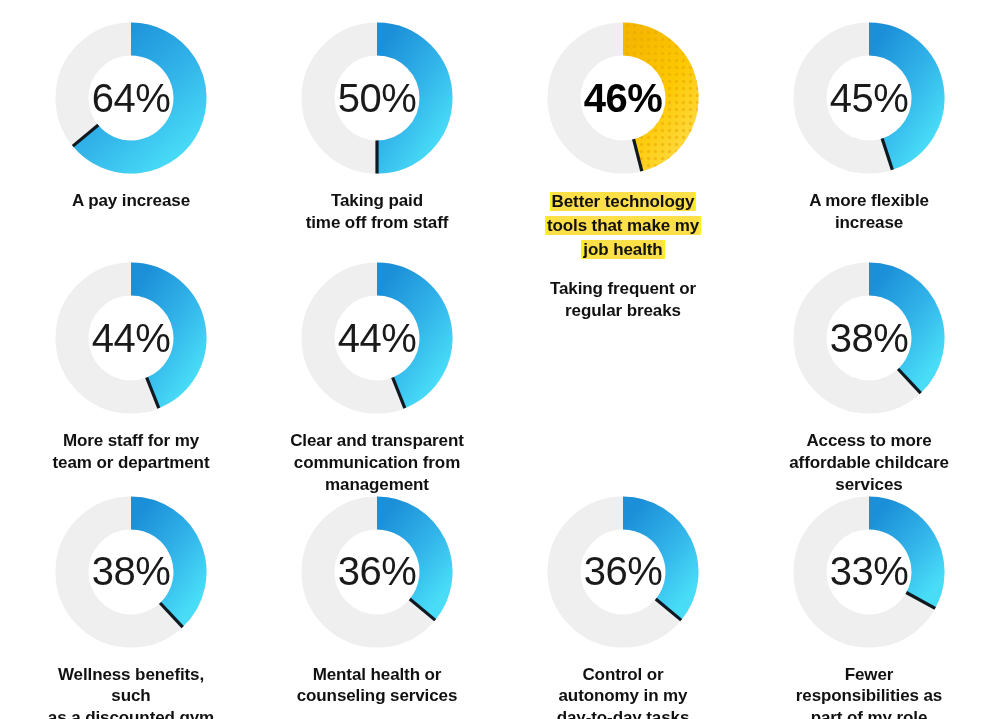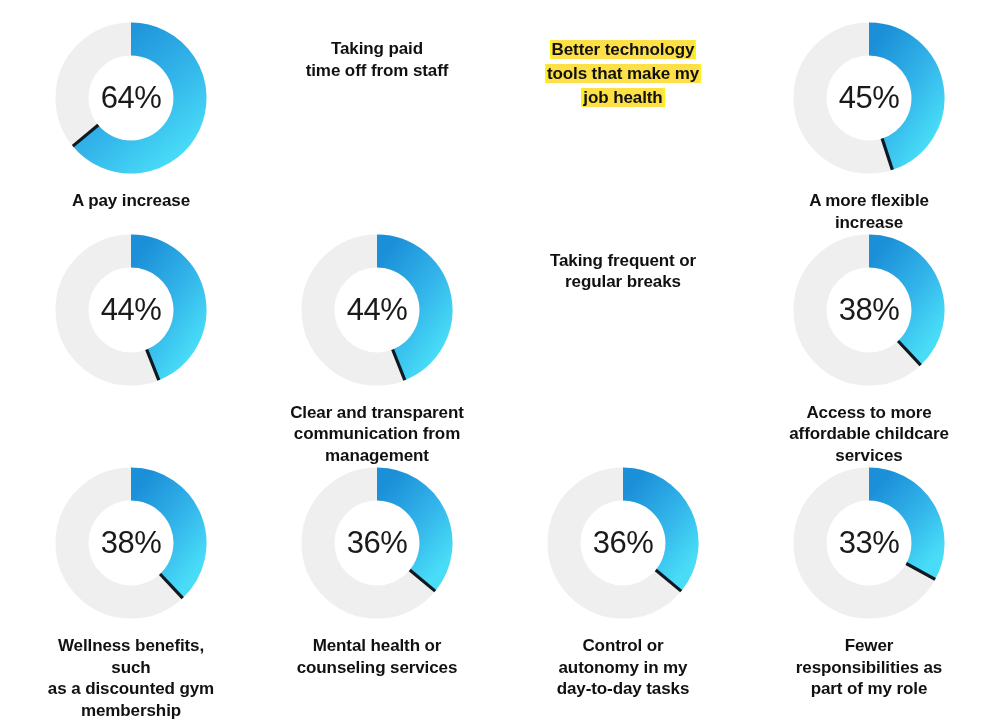--- a/index.html
+++ b/index.html
@@ -43,21 +43,21 @@
   }
   .pct {
     position: absolute;
     left: 0;
     top: 0;
     width: 152px;
     height: 152px;
     display: flex;
     align-items: center;
     justify-content: center;
-    font-size: 31px;
+    font-size: 40px;
     font-weight: 300;
     letter-spacing: -0.5px;
     color: #1a1a1a;
     font-family: "Liberation Sans", sans-serif;
   }
   .pct.bold {
     font-weight: 700;
     color: #000000;
   }
   .label {
@@ -100,26 +100,57 @@
           <path d="M 76 17 A 59 59 0 1 1 30.53971867622844 113.6080153951727" fill="none" stroke="url(#g0)" stroke-width="33"></path>
           <line x1="43.25318718202896" y1="103.09051956431932" x2="17.82625017042792" y2="124.12551122602608" stroke="#101820" stroke-width="3.2"></line>
         </svg>
         <div class="pct">64%</div>
       </div>
       <div class="label">
         <span class="ln">A pay increase</span>
       </div>
     </div>
     <div class="cell">
+      <div class="donut-wrap">
+        <svg viewBox="0 0 152 152">
+          <defs>
+            <linearGradient id="g1" x1="0.15" y1="0" x2="0.9" y2="1">
+              <stop offset="0" stop-color="#1b8fd8"></stop>
+              <stop offset="0.55" stop-color="#33b5ea"></stop>
+              <stop offset="1" stop-color="#48dcf7"></stop>
+            </linearGradient>
+          </defs>
+          <circle cx="76" cy="76" r="59" fill="none" stroke="#efefef" stroke-width="33"></circle>
+          <path d="M 76 17 A 59 59 0 0 1 76 135" fill="none" stroke="url(#g1)" stroke-width="33"></path>
+          <line x1="76" y1="118.5" x2="76" y2="151.5" stroke="#101820" stroke-width="3.2"></line>
+        </svg>
+        <div class="pct">50%</div>
+      </div>
       <div class="label">
         <span class="ln">Taking paid</span>
         <span class="ln">time off from staff</span>
       </div>
     </div>
     <div class="cell">
+      <div class="donut-wrap">
+        <svg viewBox="0 0 152 152">
+          <defs>
+            <linearGradient id="g2" x1="0.15" y1="0" x2="0.9" y2="1">
+              <stop offset="0" stop-color="#f5b700"></stop>
+              <stop offset="0.55" stop-color="#fcc800"></stop>
+              <stop offset="1" stop-color="#ffd93b"></stop>
+            </linearGradient>
+          </defs>
+          <circle cx="76" cy="76" r="59" fill="none" stroke="#efefef" stroke-width="33"></circle>
+          <path d="M 76 17 A 59 59 0 0 1 90.67270334272644 133.14640650658924" fill="none" stroke="url(#g2)" stroke-width="33"></path>
+          <path d="M 76 17 A 59 59 0 0 1 90.67270334272644 133.14640650658924" fill="none" stroke="url(#dotpat)" stroke-width="33"></path>
+          <line x1="86.56932020450634" y1="117.16478434796682" x2="94.77608648094655" y2="149.12802866521164" stroke="#101820" stroke-width="3.2"></line>
+        </svg>
+        <div class="pct bold">46%</div>
+      </div>
       <div class="label hl"><span class="ln">Better technology</span><br><span class="ln">tools that make my</span><br><span class="ln">job health</span></div>
     </div>
     <div class="cell">
       <div class="donut-wrap">
         <svg viewBox="0 0 152 152">
           <defs>
             <linearGradient id="g3" x1="0.15" y1="0" x2="0.9" y2="1">
               <stop offset="0" stop-color="#1b8fd8"></stop>
               <stop offset="0.55" stop-color="#33b5ea"></stop>
               <stop offset="1" stop-color="#48dcf7"></stop>
@@ -144,20 +175,24 @@
               <stop offset="0" stop-color="#1b8fd8"></stop>
               <stop offset="0.55" stop-color="#33b5ea"></stop>
               <stop offset="1" stop-color="#48dcf7"></stop>
             </linearGradient>
           </defs>
           <circle cx="76" cy="76" r="59" fill="none" stroke="#efefef" stroke-width="33"></circle>
           <path d="M 76 17 A 59 59 0 0 1 97.71934860839599 130.85681266740684" fill="none" stroke="url(#g4)" stroke-width="33"></path>
           <line x1="91.6452934890988" y1="115.51550065025069" x2="103.79340372769317" y2="146.19812468456297" stroke="#101820" stroke-width="3.2"></line>
         </svg>
         <div class="pct">44%</div>
+      </div>
+      <div class="label">
+        <span class="ln">More staff for my</span>
+        <span class="ln">team or department</span>
       </div>
     </div>
     <div class="cell">
       <div class="donut-wrap">
         <svg viewBox="0 0 152 152">
           <defs>
             <linearGradient id="g5" x1="0.15" y1="0" x2="0.9" y2="1">
               <stop offset="0" stop-color="#1b8fd8"></stop>
               <stop offset="0.55" stop-color="#33b5ea"></stop>
               <stop offset="1" stop-color="#48dcf7"></stop>

